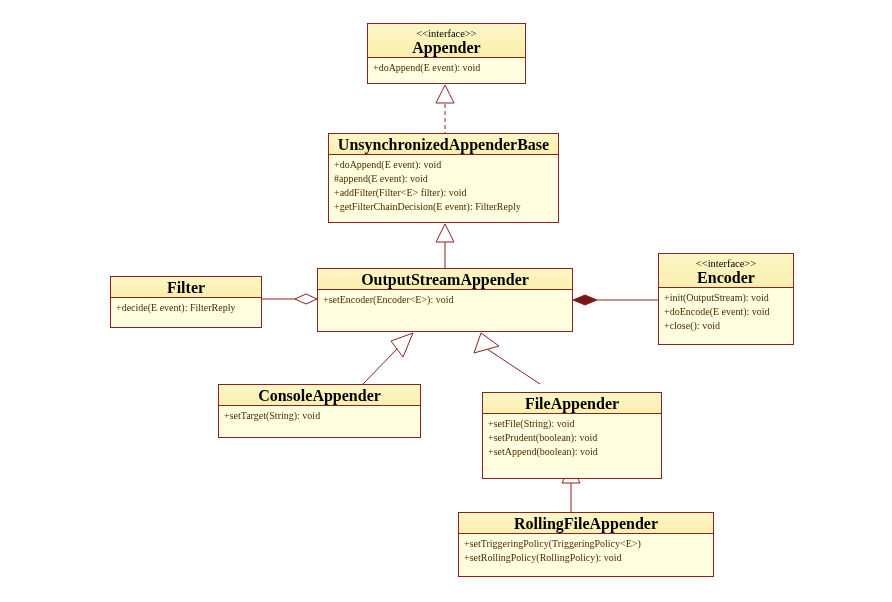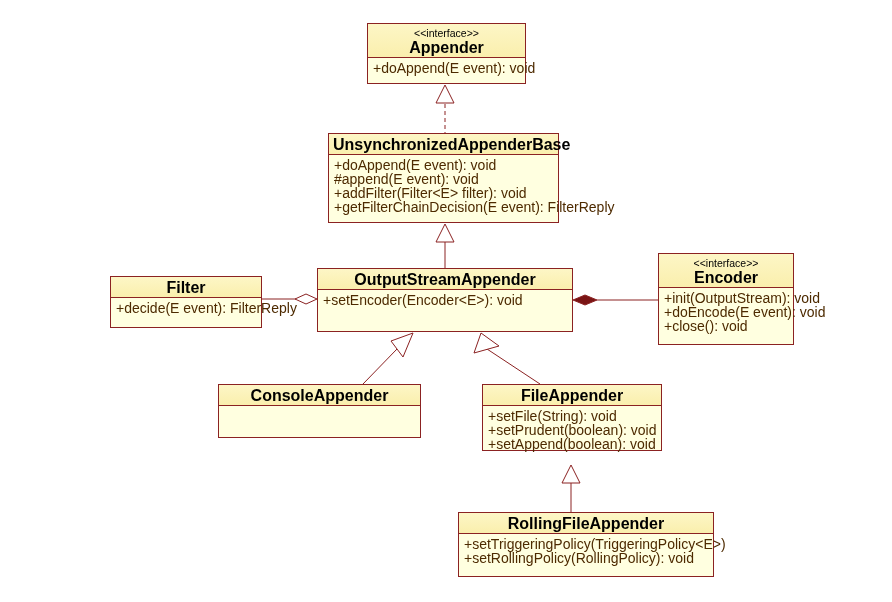--- a/index.html
+++ b/index.html
@@ -1,18 +1,18 @@
 <!DOCTYPE html>
 <html><head>
 <meta charset="utf-8">
 <style>
   html,body{margin:0;padding:0;background:#ffffff;}
   #canvas{
     position:relative;width:892px;height:602px;background:#ffffff;overflow:hidden;
-    font-family:Liberation Sans, sans-serif;
+    font-family:Liberation Serif, serif;
   }
   .uml-class{
     position:absolute;
     border:1px solid #8b2222;
     background:#ffffe0;
     box-sizing:border-box;
     box-shadow:none;
   }
   .head{
     border-bottom:1px solid #8b2222;
@@ -21,32 +21,32 @@
     padding:3px 4px 2px 4px;
   }
   .stereo{
     font-size:10.5px;color:#000;line-height:13px;white-space:nowrap;
   }
   .cname{
     font-size:16px;font-weight:bold;color:#000;line-height:15px;white-space:nowrap;
   }
   .mbody{padding:3px 5px 2px 5px;}
   .m{
-    font-size:14px;color:#4d2a00;line-height:14px;white-space:nowrap;
+    font-size:10px;color:#4d2a00;line-height:14px;white-space:nowrap;
   }
   svg.links{position:absolute;left:0;top:0;pointer-events:none;}
 
   
   #box-appender {left:367px;top:23px; width:159px;height:61px;}
   #box-uab      {left:328px;top:133px;width:231px;height:90px;}
   #box-osa      {left:317px;top:268px;width:256px;height:64px;}
   #box-filter   {left:110px;top:276px;width:152px;height:52px;}
   #box-encoder  {left:658px;top:253px;width:136px;height:92px;}
   #box-console  {left:218px;top:384px;width:203px;height:54px;}
-  #box-file     {left:482px;top:384px;width:180px;height:67px;}
+  #box-file     {left:482px;top:392px;width:180px;height:87px;}
   #box-rolling  {left:458px;top:512px;width:256px;height:65px;}
 </style>
 </head>
 <body>
 
 <div id="canvas">
 
   <svg class="links" width="892" height="602" viewBox="0 0 892 602">
 
     <g stroke="#8b2222" fill="none">
@@ -134,20 +134,23 @@
       <div class="m">+init(OutputStream): void</div>
       <div class="m">+doEncode(E event): void</div>
       <div class="m">+close(): void</div>
     </div>
   </div>
 
   <div class="uml-class" id="box-console">
     <div class="head">
       <div class="cname">ConsoleAppender</div>
     </div>
+    <div class="mbody">
+      <div class="m">+setTarget(String): void</div>
+    </div>
   </div>
 
   <div class="uml-class" id="box-file">
     <div class="head">
       <div class="cname">FileAppender</div>
     </div>
     <div class="mbody">
       <div class="m">+setFile(String): void</div>
       <div class="m">+setPrudent(boolean): void</div>
       <div class="m">+setAppend(boolean): void</div>

